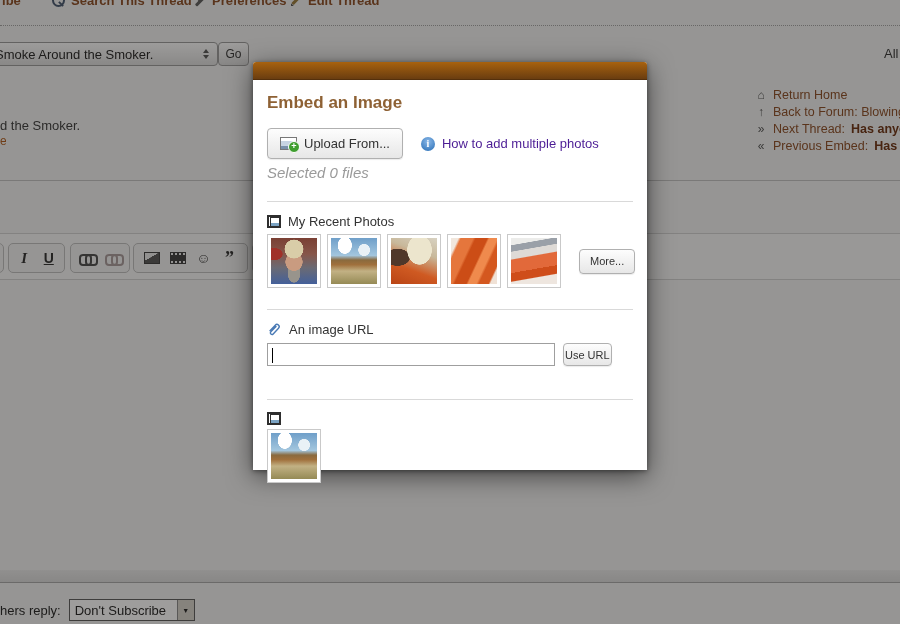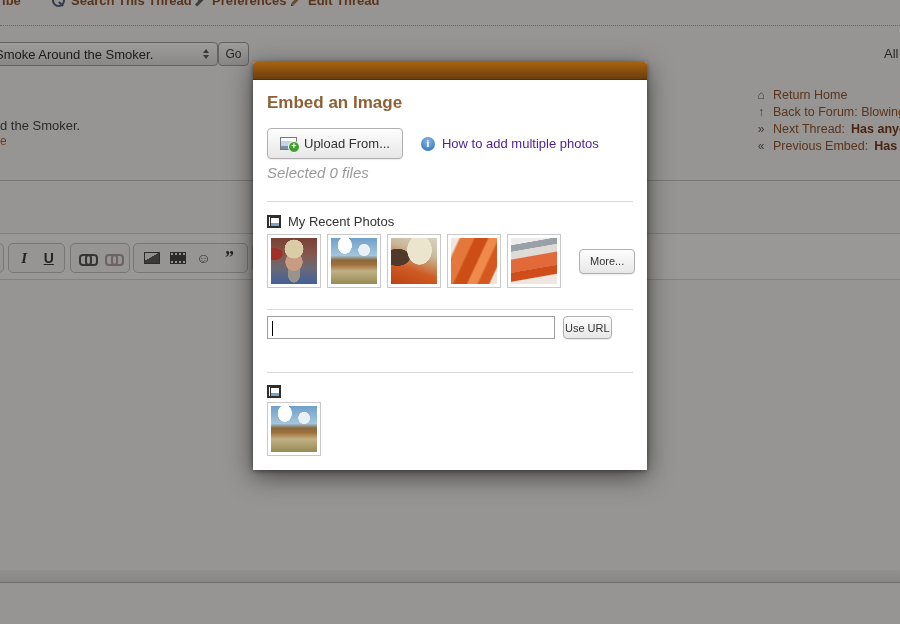--- a/index.html
+++ b/index.html
@@ -211,20 +211,27 @@
           <span class="icon-film"></span>
         </span>
       <span class="tb-btn g-smiley">☺</span>
       <span class="tb-btn g-quote">”</span>
     </div>
     <div class="tb-group" style="left:252px;width:60px"></div>
   </div>
 
   <div class="editor-bottom-band"></div>
 
+  <div class="reply-row">
+    <span class="lbl">hers reply:</span>
+    <div class="reply-select">
+      <span class="val">Don't Subscribe</span>
+      <span class="arrow-btn">▼</span>
+    </div>
+  </div>
 
 </div>
 
 <div class="dim-overlay"></div>
 
 <div class="modal">
   <div class="modal-header"></div>
   <div class="modal-body">
 
     <h2 class="modal-title">Embed an Image</h2>
@@ -263,20 +270,26 @@
           <div class="ti t-salmon"></div>
         </div>
       <div class="thumb">
           <div class="ti t-knife"></div>
         </div>
       <button class="btn more-btn">More...</button>
     </div>
 
     <div class="m-hr hr2"></div>
 
+    <div class="section-label">
+      <svg class="icon-clip" viewBox="0 0 16 16">
+        <path d="M3.2 9.2 L8.8 3.4 a2.4 2.4 0 0 1 3.5 3.3 L6.6 12.8 a1.7 1.7 0 0 1 -2.5-2.4 L9.6 4.8" fill="none" stroke="#4a7ab5" stroke-width="1.5" stroke-linecap="round"></path>
+      </svg>
+      <span>An image URL</span>
+    </div>
 
     <div class="url-row">
       <div class="url-input">
           <span class="caret"></span>
         </div>
       <button class="btn use-btn">Use URL</button>
     </div>
 
     <div class="m-hr hr3"></div>
 

